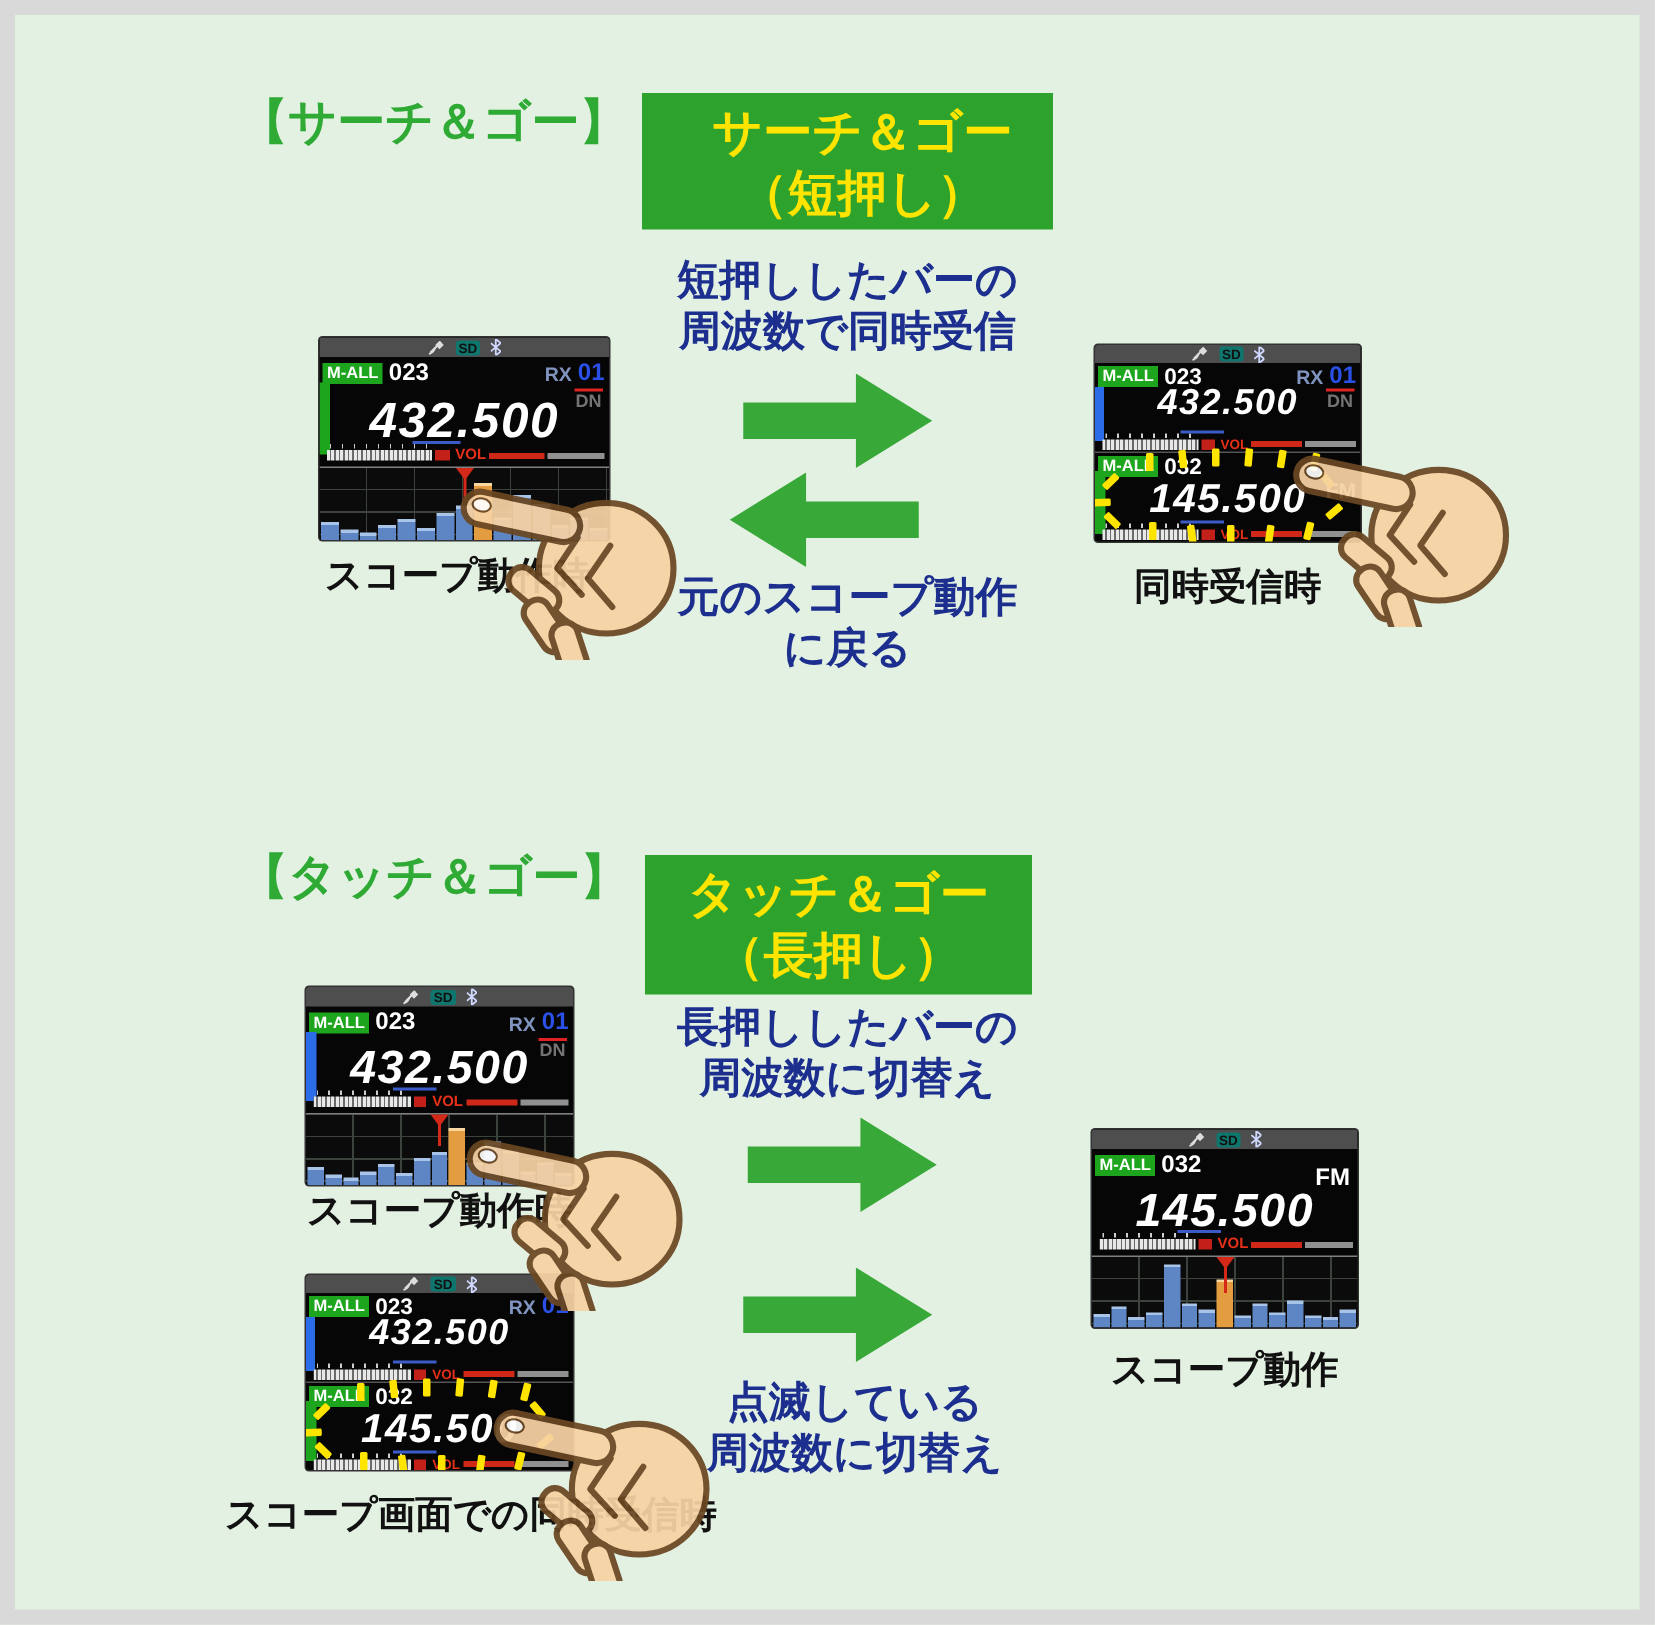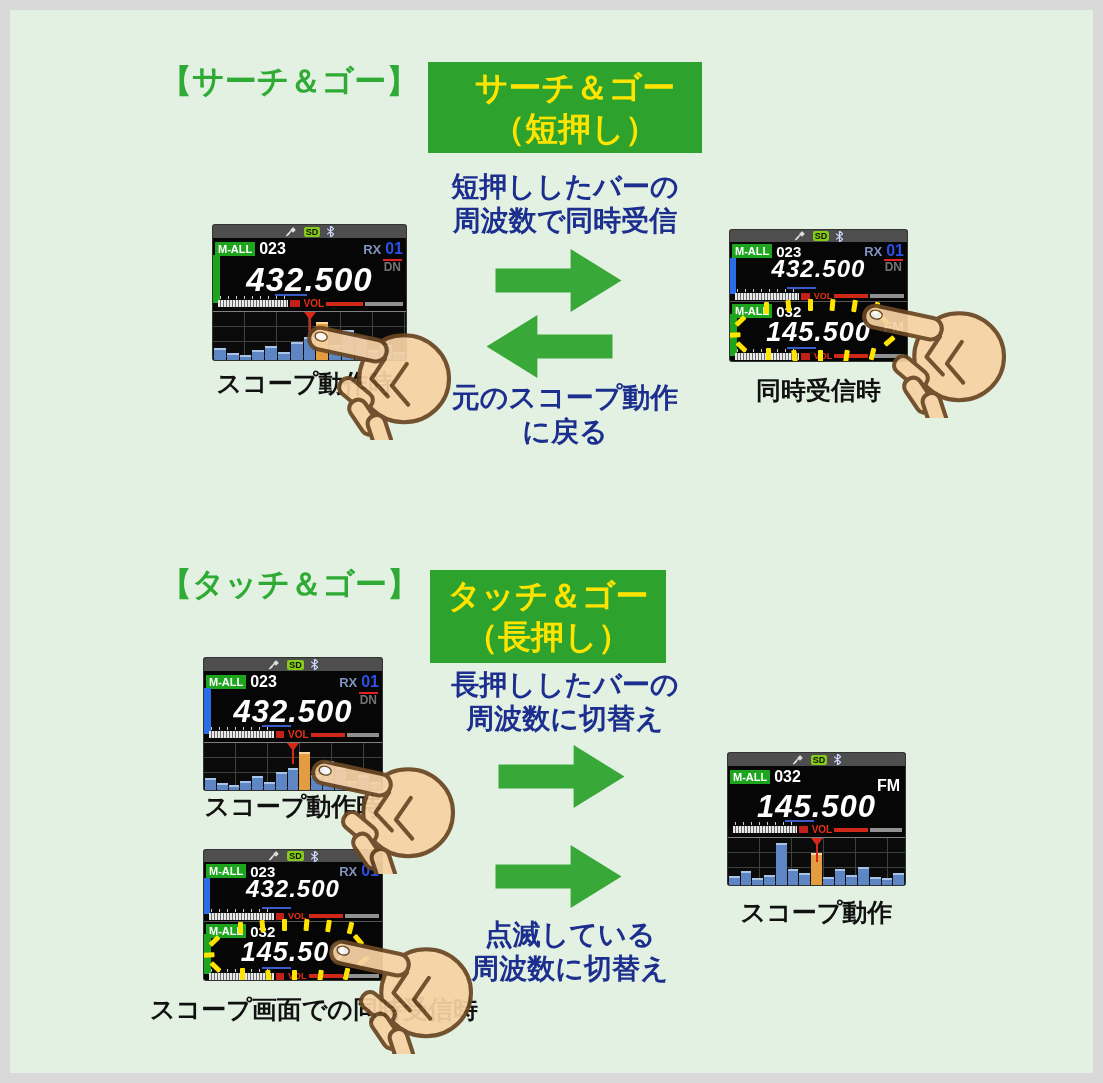--- a/index.html
+++ b/index.html
@@ -9,21 +9,21 @@
   .heading{position:absolute;color:#2faa35;font-weight:bold;font-size:32px;white-space:nowrap;}
   .gbox{position:absolute;background:#2da32d;color:#ffe400;font-weight:bold;font-size:33px;line-height:41px;text-align:center;padding-top:5px;}
   .note{position:absolute;color:#1c2f8e;font-weight:bold;font-size:28px;line-height:34px;text-align:center;white-space:nowrap;}
   .caption{position:absolute;color:#111;font-weight:bold;font-size:25px;text-align:center;white-space:nowrap;}
   .arrow{position:absolute;}
   .arrow svg polygon{fill:#38a838;}
 
   
   .screen{position:absolute;background:#060606;color:#fff;overflow:hidden;border-radius:2px;box-shadow:0 0 0 1px #333;}
   .sbar{height:13px;background:#4e4e4e;display:flex;align-items:center;justify-content:center;gap:7px;}
-  .sdb{background:#84cc16;color:#111;font-size:9px;font-weight:bold;line-height:10px;padding:0 2px;border-radius:2px;}
+  .sdb{background:#0f766e;color:#111;font-size:9px;font-weight:bold;line-height:10px;padding:0 2px;border-radius:2px;}
   .row1{display:flex;align-items:center;padding:2px 3px 0 2px;gap:4px;height:18px;}
   .mall{background:#1ea51e;color:#fff;font-size:11px;font-weight:bold;line-height:14px;padding:0 3px;}
   .mnum{font-size:16px;font-weight:bold;}
   .rx{margin-left:auto;color:#8194c0;font-size:13px;font-weight:bold;}
   .rxn{color:#2b50e8;font-size:16px;font-weight:bold;}
   .dn{position:absolute;right:4px;top:34px;color:#737373;font-size:12px;font-weight:bold;border-top:2px solid #e02222;padding:0 1px;line-height:13px;}
   .vbar{position:absolute;left:0;width:7px;}
   .vbar.g{background:#1ea51e;}
   .vbar.b{background:#2b6ce8;}
   .freq{position:absolute;width:100%;text-align:center;font-style:italic;font-weight:bold;letter-spacing:1px;color:#fff;}
@@ -236,21 +236,21 @@
           <i></i>
           <i></i>
           <i></i>
         </div>
     </div>
   </div>
   <div class="caption" style="left:712px;top:364px;width:193px;">同時受信時</div>
 
   <div class="heading" style="left:150px;top:553px;">【タッチ＆ゴー】</div>
 
-  <div class="gbox" style="left:420px;top:560px;width:236px;height:88px;">
+  <div class="gbox" style="left:420px;top:560px;width:258px;height:88px;">
     <div>タッチ＆ゴー</div>
     <div>（長押し）</div>
   </div>
 
   <div class="note" style="left:420px;top:658px;width:270px;">
     <div>長押ししたバーの</div>
     <div>周波数に切替え</div>
   </div>
 
   <div class="arrow" style="left:485px;top:735px;">

